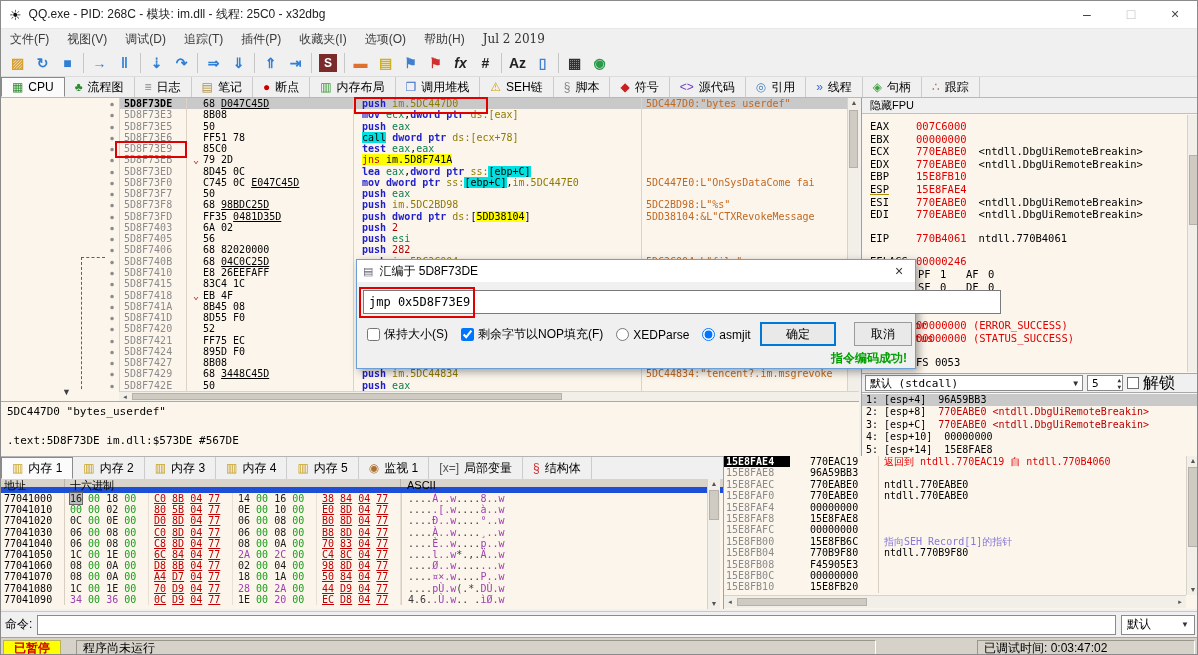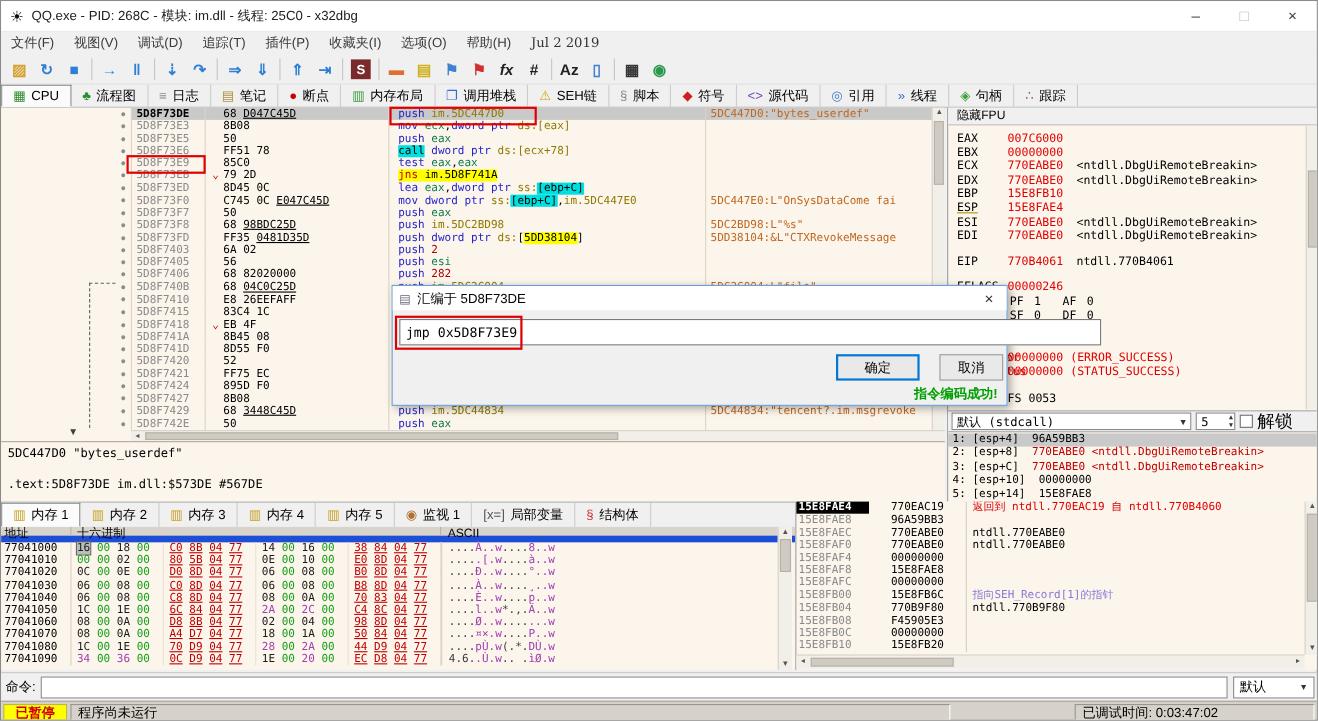--- a/index.html
+++ b/index.html
@@ -36,21 +36,21 @@
   .dgut { width:104px; }
   .ddot { width:14px; text-align:center; color:#8c8c8c; font-size:6px; line-height:11px; }
   .daddr { width:68px; color:#8a8a8a; border-left:1px solid #ddd2c4; border-right:1px solid #ddd2c4; padding-left:4px; }
   .dbytes { width:166px; padding-left:2px; color:#000; }
   .dbytes .jmark { display:inline-block; width:14px; color:#c00000; text-align:center; }
   .dinstr { width:288px; padding-left:8px; border-left:1px solid #ddd2c4; }
   .dcom { flex:1; padding-left:4px; border-left:1px solid #ddd2c4; color:#c06820; overflow:hidden; }
   .drow.sel .daddr { color:#000; font-weight:bold; }
   .drow.sel .daddr, .drow.sel .dbytes, .drow.sel .dinstr, .drow.sel .dcom { background:#c9c9c9; }
   .ub { text-decoration:underline; }
-  .t-m { color:#1f1fc8; } .t-r { color:#0c7d4e; } .t-a { color:#8f7a00; }
+  .t-m { color:#1f1fc8;font-weight:bold; } .t-r { color:#0c7d4e; } .t-a { color:#8f7a00; }
   .t-n { color:#b00000; } .t-x { color:#000; }
   .t-C { background:#00e0e0; color:#000; } .t-B { background:#00e0e0; color:#000; }
   .t-J { background:#ffff00; color:#c00000; } .t-K { background:#ffff00; color:#000; }
   .t-Y { background:#ffff00; color:#000; }
   .jl { position:absolute; pointer-events:none; }
 
   
   .infobox { position:absolute; left:0; top:400px; width:858px; height:55px; background:#fbf5ec;
              border-top:1px solid #b0a89c; font-family:"DejaVu Sans Mono",monospace; font-size:11px;
              padding:3px 6px; color:#000; }
@@ -124,21 +124,21 @@
   .cmdbar { position:absolute; left:0; top:610px; width:1198px; height:26px; background:#f0f0f0;
             border-top:1px solid #c8c8c8; display:flex; align-items:center; padding:0 4px; gap:5px; }
   .cmdlabel { font-size:12px; }
   .cmdinput { flex:1; height:20px; background:#fff; border:1px solid #8a8a8a; font-family:"DejaVu Sans Mono",monospace; font-size:11px; padding:0 4px; }
   .cmdsel { width:74px; height:20px; background:#fff; border:1px solid #8a8a8a; display:flex; align-items:center; padding:0 5px; font-size:12px; }
   .cmdsel .car { margin-left:auto; font-size:8px; color:#333; }
   .statusbar { position:absolute; left:0; top:636px; width:1198px; height:19px; background:#d6d2c9;
                border-top:1px solid #a8a49c; display:flex; align-items:center; padding:1px 2px; gap:3px; font-size:12px; }
   .badge { background:#ffff00; color:#d00000; font-weight:bold; padding:0 10px; height:15px; line-height:15px; border:1px solid #b8b454; }
   .sunken { border:1px solid; border-color:#9a968c #ffffff #ffffff #9a968c; height:15px; line-height:14px; padding:0 6px; }
-  .stext { flex:1; max-width:800px; }
+  .stext { flex:1; max-width:800px;margin-left:12px; }
   .stime { position:absolute; right:4px; top:2px; width:218px; }
 
   
   .dialog { position:absolute; left:355px; top:258px; width:560px; height:110px; background:#f0f0f0;
             border:1px solid #6a9fd8; box-shadow:3px 3px 8px rgba(0,0,0,.35); z-index:50; }
   .dlgtitle { height:22px; background:#fff; display:flex; align-items:center; font-size:12px; padding-left:6px; gap:6px; }
   .dlgico { color:#667; font-size:11px; }
   .dlgclose { margin-left:auto; width:32px; text-align:center; font-size:14px; color:#333; }
   .dlginput { position:absolute; left:6px; top:30px; width:638px; height:24px; border:1px solid #7a7a7a;
               font-family:"DejaVu Sans Mono",monospace; font-size:12px; padding:0 5px; background:#fff; }
@@ -475,20 +475,38 @@
     <span class="sunken stime">已调试时间:  0:03:47:02</span>
   </div>
 
   <div class="dialog">
     <div class="dlgtitle">
       <span class="dlgico">▤</span>
       <span>汇编于 5D8F73DE</span>
       <span class="dlgclose">×</span>
     </div>
     <input class="dlginput" value="jmp 0x5D8F73E9" style="">
+    <div class="dlgrow">
+      <label>
+          <input type="checkbox" style="">
+          <span>保持大小(S)</span>
+        </label>
+      <label>
+          <input type="checkbox" checked="" style="">
+          <span>剩余字节以NOP填充(F)</span>
+        </label>
+      <label>
+          <input type="radio" name="asmengine" style="">
+          <span>XEDParse</span>
+        </label>
+      <label>
+          <input type="radio" name="asmengine" checked="" style="">
+          <span>asmjit</span>
+        </label>
+    </div>
     <button class="okbtn">确定</button>
     <button class="cancelbtn">取消</button>
     <div class="dlgstatus">指令编码成功!</div>
     <div class="redbox" style="left:2px;top:27px;width:116px;height:31px"></div>
   </div>
 
   <div class="redbox" style="left:353px;top:96px;width:134px;height:17px"></div>
   <div class="redbox" style="left:114px;top:140px;width:72px;height:17px"></div>
 
 </div>

